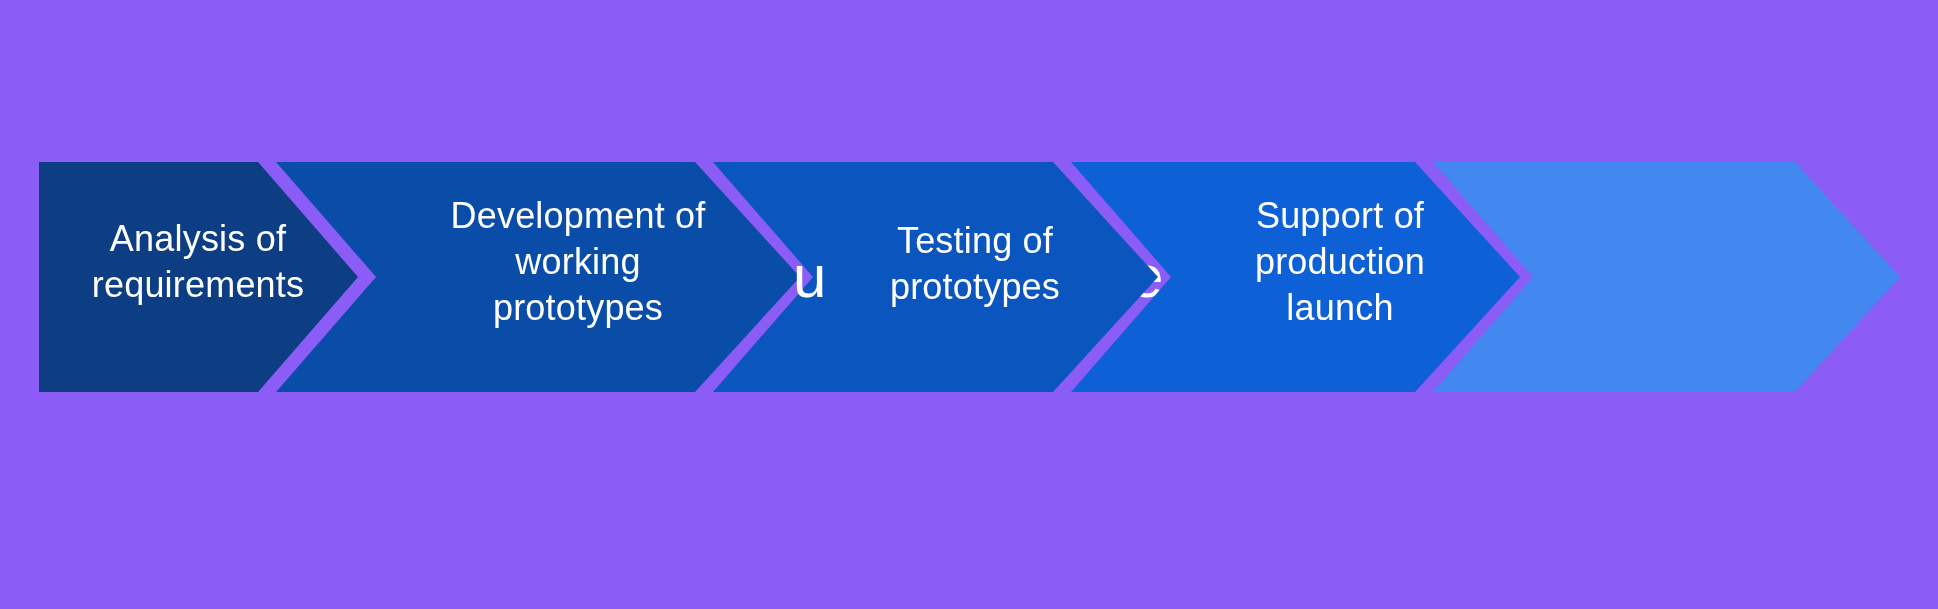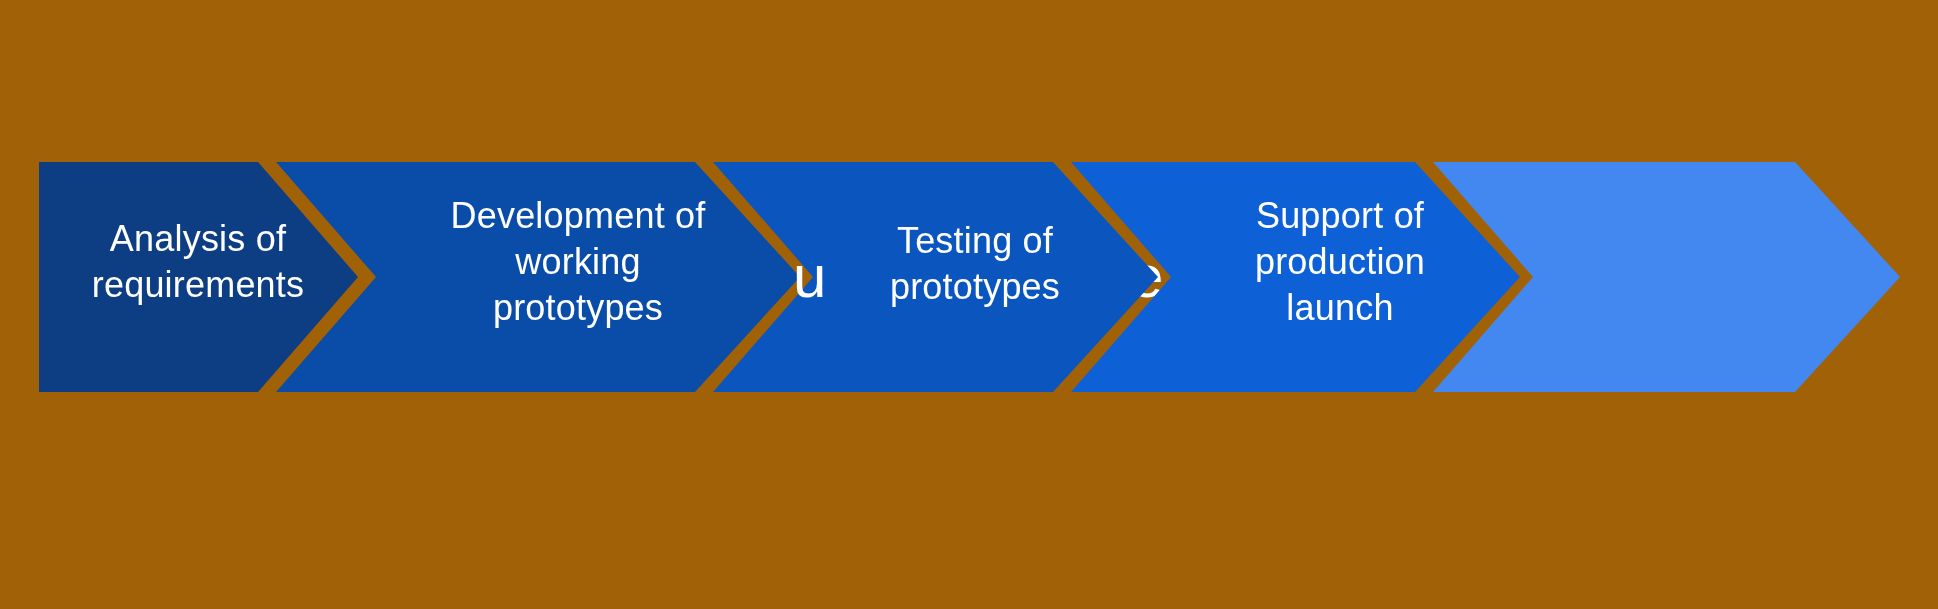--- a/index.html
+++ b/index.html
@@ -4,21 +4,21 @@
 <style>
   html, body {
     margin: 0;
     padding: 0;
     background: #000000;
   }
   .stage {
     position: relative;
     width: 1938px;
     height: 609px;
-    background: #a16207;
+    background: #8b5cf6;
     overflow: hidden;
     font-family: "Liberation Sans", "DejaVu Sans", sans-serif;
   }
   .arrows-svg {
     position: absolute;
     left: 0;
     top: 0;
     z-index: 2;
   }
   .step-label {

